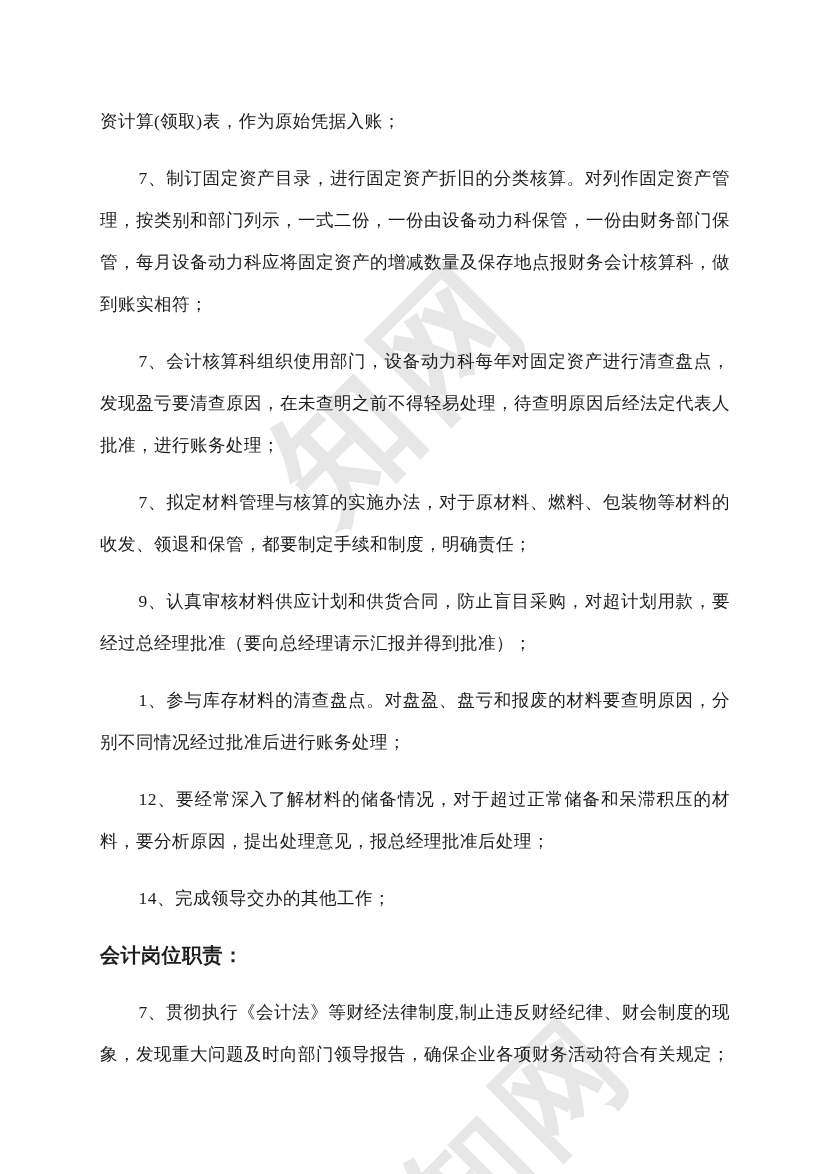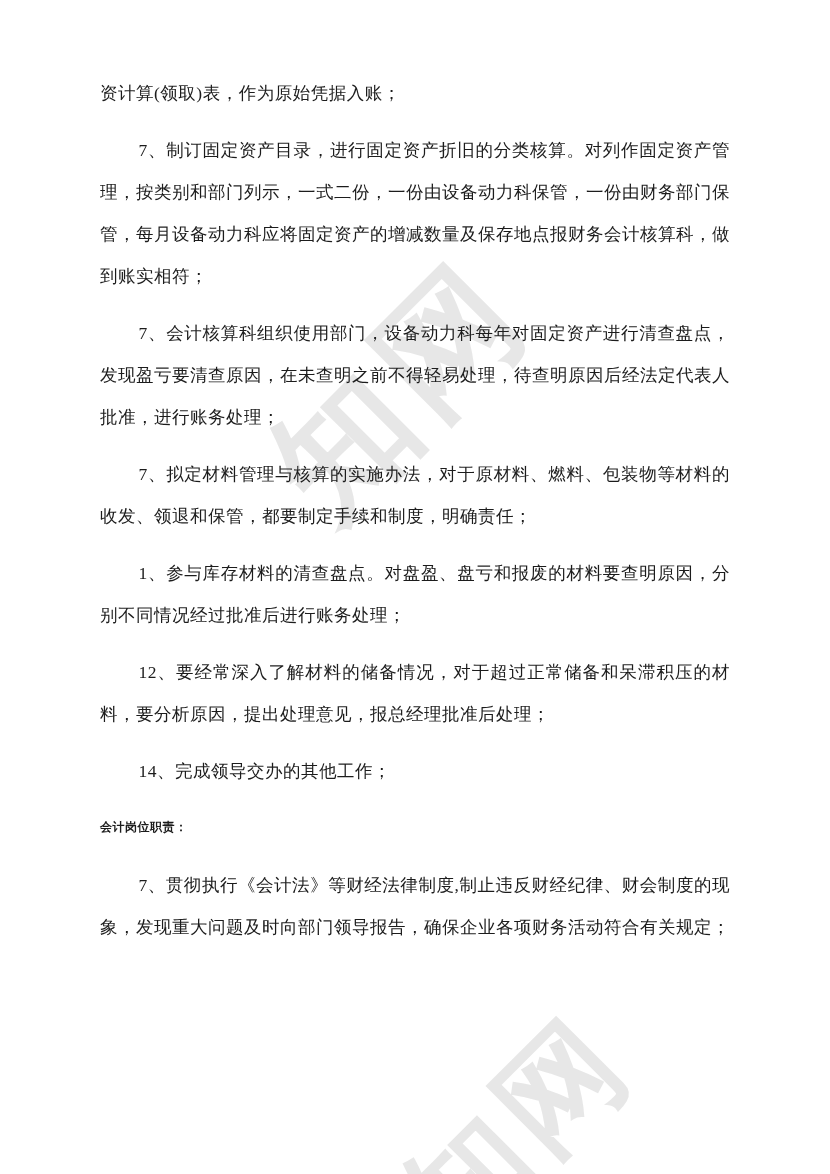--- a/index.html
+++ b/index.html
@@ -11,41 +11,41 @@
     position: relative;
     width: 830px;
     height: 1174px;
     background: #ffffff;
     overflow: hidden;
     font-family: "Liberation Serif", "DejaVu Serif", serif;
   }
   .content {
     position: relative;
     z-index: 2;
-    padding: 72px 100px 0 100px;
+    padding: 100px 100px 0 100px;
     color: #1c1c1c;
     font-size: 17.5px;
   }
   .content p {
     margin: 0 0 15px 0;
     line-height: 42px;
     text-align: justify;
     letter-spacing: 0.5px;
   }
   .content p.continuation {
     text-indent: 0;
   }
   .content p.item {
     text-indent: 2.2em;
   }
   .content p.heading {
     text-indent: 0;
     font-weight: bold;
-    font-family: Liberation Mono, monospace;
-    font-size: 12px;
+    font-family: Liberation Serif, serif;
+    font-size: 20px;
   }
   .watermark {
     position: absolute;
     z-index: 1;
     color: rgba(105, 105, 105, 0.16);
     font-weight: bold;
     font-family: "Liberation Sans", "DejaVu Sans", sans-serif;
     transform: rotate(-45deg);
     white-space: nowrap;
     pointer-events: none;
@@ -72,19 +72,20 @@
     <span>知网</span>
   </div>
   <div class="watermark wm-bottom">
     <span>知网</span>
   </div>
   <div class="content" id="content">
       <p class="continuation">资计算(领取)表，作为原始凭据入账；</p>
       <p class="item">7、制订固定资产目录，进行固定资产折旧的分类核算。对列作固定资产管理，按类别和部门列示，一式二份，一份由设备动力科保管，一份由财务部门保管，每月设备动力科应将固定资产的增减数量及保存地点报财务会计核算科，做到账实相符；</p>
       <p class="item">7、会计核算科组织使用部门，设备动力科每年对固定资产进行清查盘点，发现盈亏要清查原因，在未查明之前不得轻易处理，待查明原因后经法定代表人批准，进行账务处理；</p>
       <p class="item">7、拟定材料管理与核算的实施办法，对于原材料、燃料、包装物等材料的收发、领退和保管，都要制定手续和制度，明确责任；</p>
+      <p class="item">9、认真审核材料供应计划和供货合同，防止盲目采购，对超计划用款，要经过总经理批准（要向总经理请示汇报并得到批准）；</p>
       <p class="item">1、参与库存材料的清查盘点。对盘盈、盘亏和报废的材料要查明原因，分别不同情况经过批准后进行账务处理；</p>
       <p class="item">12、要经常深入了解材料的储备情况，对于超过正常储备和呆滞积压的材料，要分析原因，提出处理意见，报总经理批准后处理；</p>
       <p class="item">14、完成领导交办的其他工作；</p>
       <p class="heading">会计岗位职责：</p>
       <p class="item">7、贯彻执行《会计法》等财经法律制度,制止违反财经纪律、财会制度的现象，发现重大问题及时向部门领导报告，确保企业各项财务活动符合有关规定；</p>
     </div>
 </div>
 
 </body></html>

